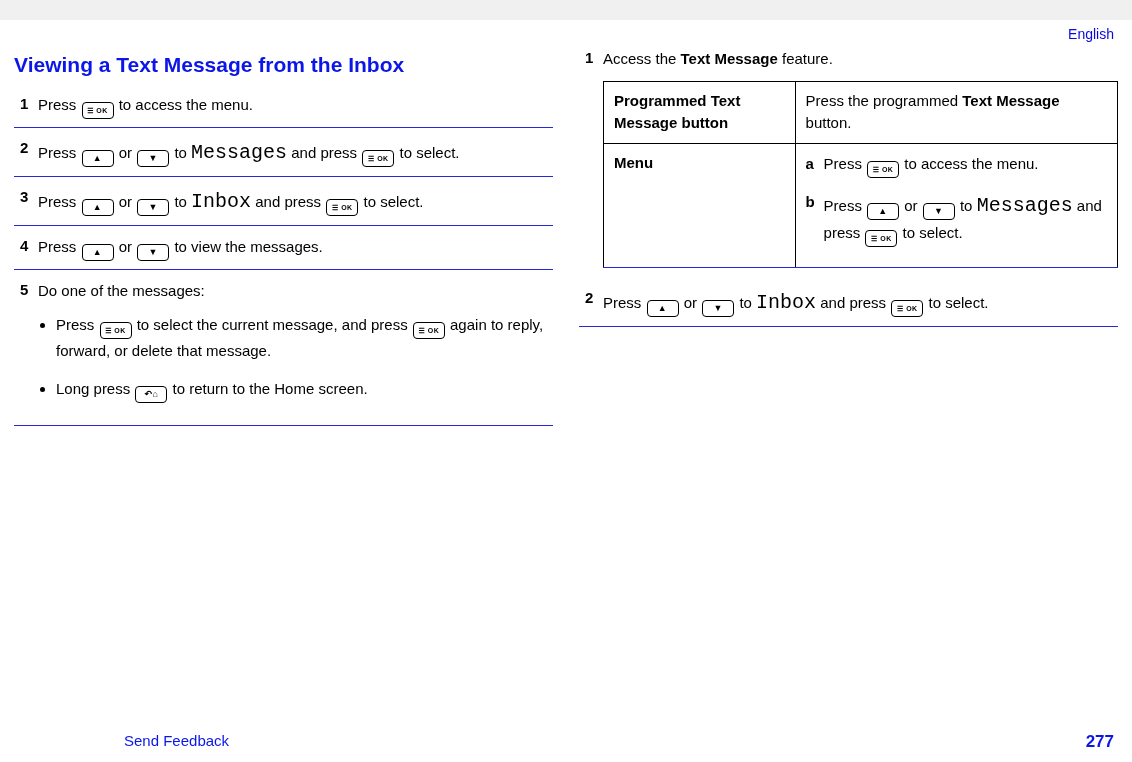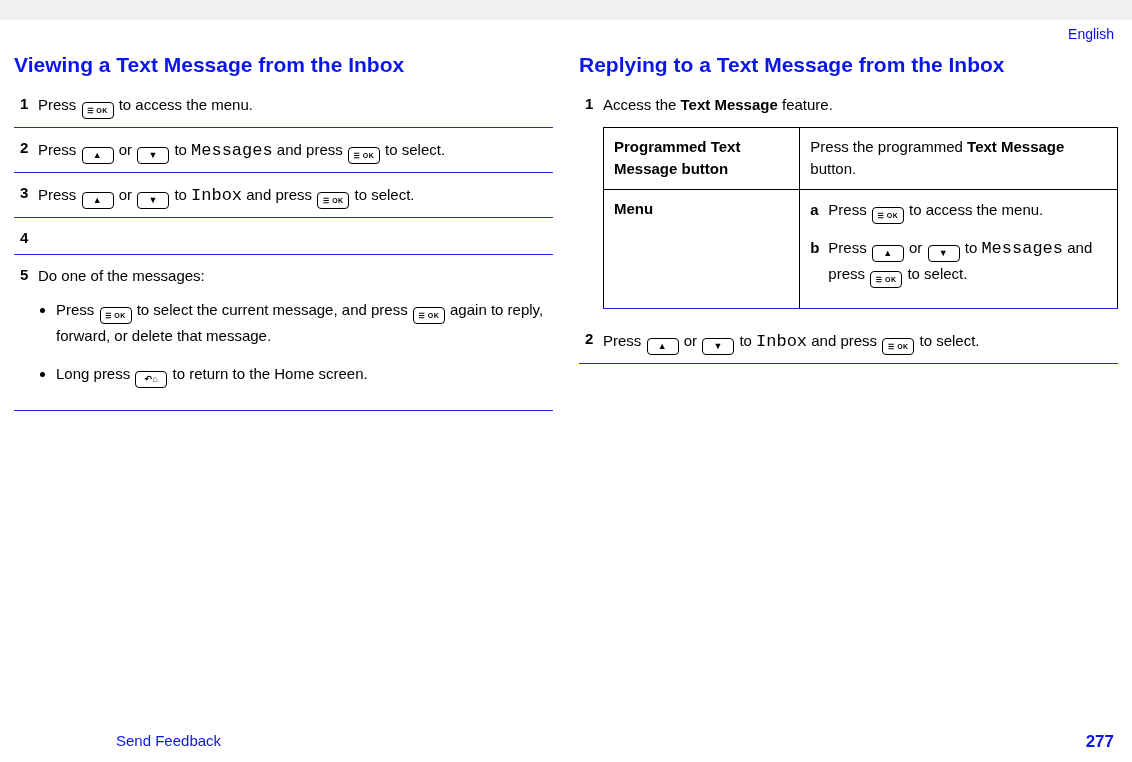--- a/index.html
+++ b/index.html
@@ -77,21 +77,21 @@
     font-weight: bold;
     line-height: 15px;
     font-family: Arial;
     letter-spacing: 0.5px;
     margin: 0 1px;
   }
   .btn-icon.ok::before { content:"☰ OK"; font-size:7px; }
   .btn-icon.up::before { content:"▲"; font-size:9px; }
   .btn-icon.down::before { content:"▼"; font-size:9px; }
   .btn-icon.home::before { content:"↶⌂"; font-size:9px; }
-  .mono { font-family: "Courier New", monospace; font-size:17px; letter-spacing:0; }
+  .mono { font-family: "Courier New", monospace; font-size:20px; letter-spacing:0; }
   
   table.radio {
     border-collapse: collapse;
     width: 100%;
     margin-top: 10px;
   }
   table.radio th, table.radio td {
     border: 1.5px solid #000;
     padding: 8px 10px;
     vertical-align: top;
@@ -105,21 +105,21 @@
     border-bottom: 1.5px solid #2727d8;
   }
   table.radio tr:last-child td { border-bottom: 1.5px solid #2727d8; }
   .sub-ol { list-style: none; padding:0; margin:0; }
   .sub-ol li { display:flex; margin-bottom:12px; line-height:1.55;}
   .sub-ol li .sub-letter { font-weight:bold; width:18px; flex-shrink:0;}
   .sub-ol li .sub-text { flex:1;}
   .footer {
     position: absolute;
     bottom: 10px;
-    left: 8px; right: 0;
+    left: 16px; right: 0;
     display: flex;
     justify-content: space-between;
     padding: 0 18px 0 108px;
     font-size: 15px;
   }
   .feedback { color: #0b16e8; }
   .pagenum { color: #0b16e8; font-weight:bold; font-size:17px;}
 </style>
 </head>
 <body>
@@ -166,20 +166,27 @@
         <span> to </span>
         <span class="mono">Inbox</span>
         <span> and press </span>
         <span class="btn-icon ok"></span>
         <span> to select.</span>
       </div>
     </div>
 
     <div class="step">
       <div class="step-num">4</div>
+      <div class="step-body">
+        <span>Press </span>
+        <span class="btn-icon up"></span>
+        <span> or </span>
+        <span class="btn-icon down"></span>
+        <span> to view the messages.</span>
+      </div>
     </div>
 
     <div class="step">
       <div class="step-num">5</div>
       <div class="step-body">
         <span>Do one of the messages:</span>
         <ul class="inner">
           <li>
             <span>Press </span>
             <span class="btn-icon ok"></span>
@@ -191,21 +198,20 @@
             <span>Long press </span>
             <span class="btn-icon home"></span>
             <span> to return to the Home screen.</span>
           </li>
         </ul>
       </div>
     </div>
   </div>
 
   <div class="col">
-    <h2 class="heading">Replying to a Text Message from the Inbox</h2>
 
     <div class="step noborder">
       <div class="step-num">1</div>
       <div class="step-body">
         <span>Access the </span><b>Text Message</b><span> feature.</span>
 
         <table class="radio">
           <tbody>
           <tr>
             <td><b>Pro­gram­med Text Message button</b></td>

